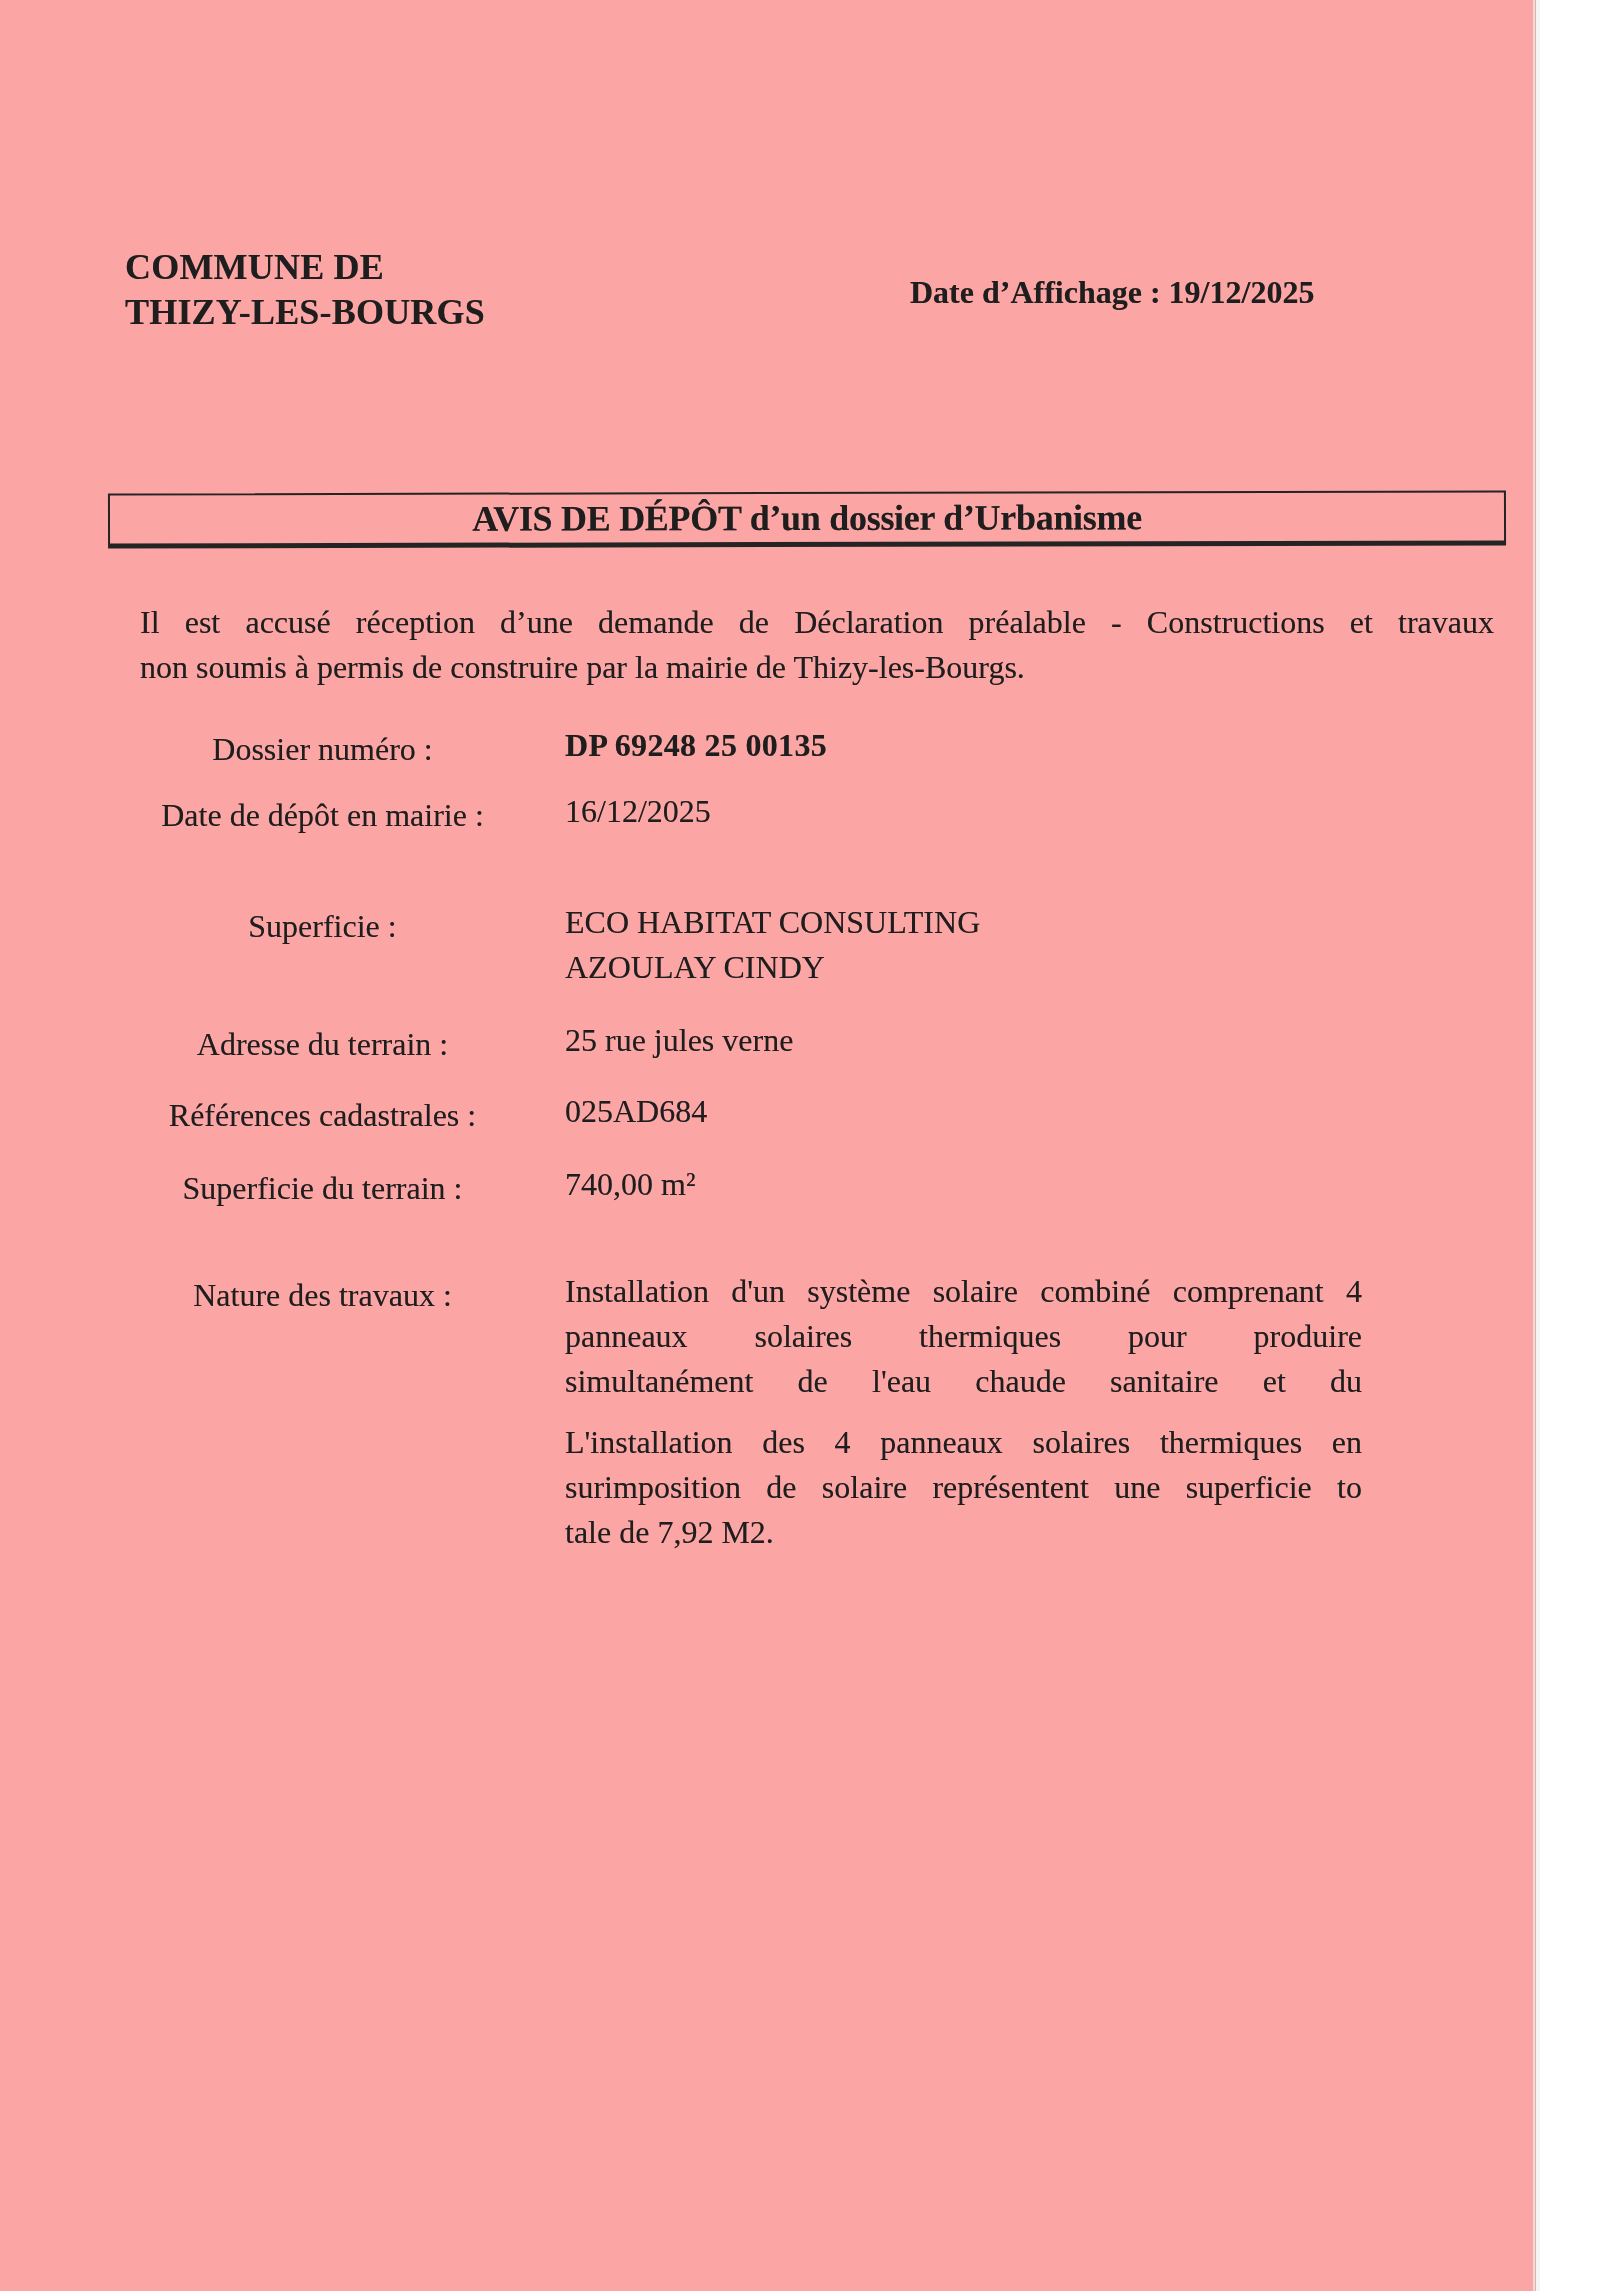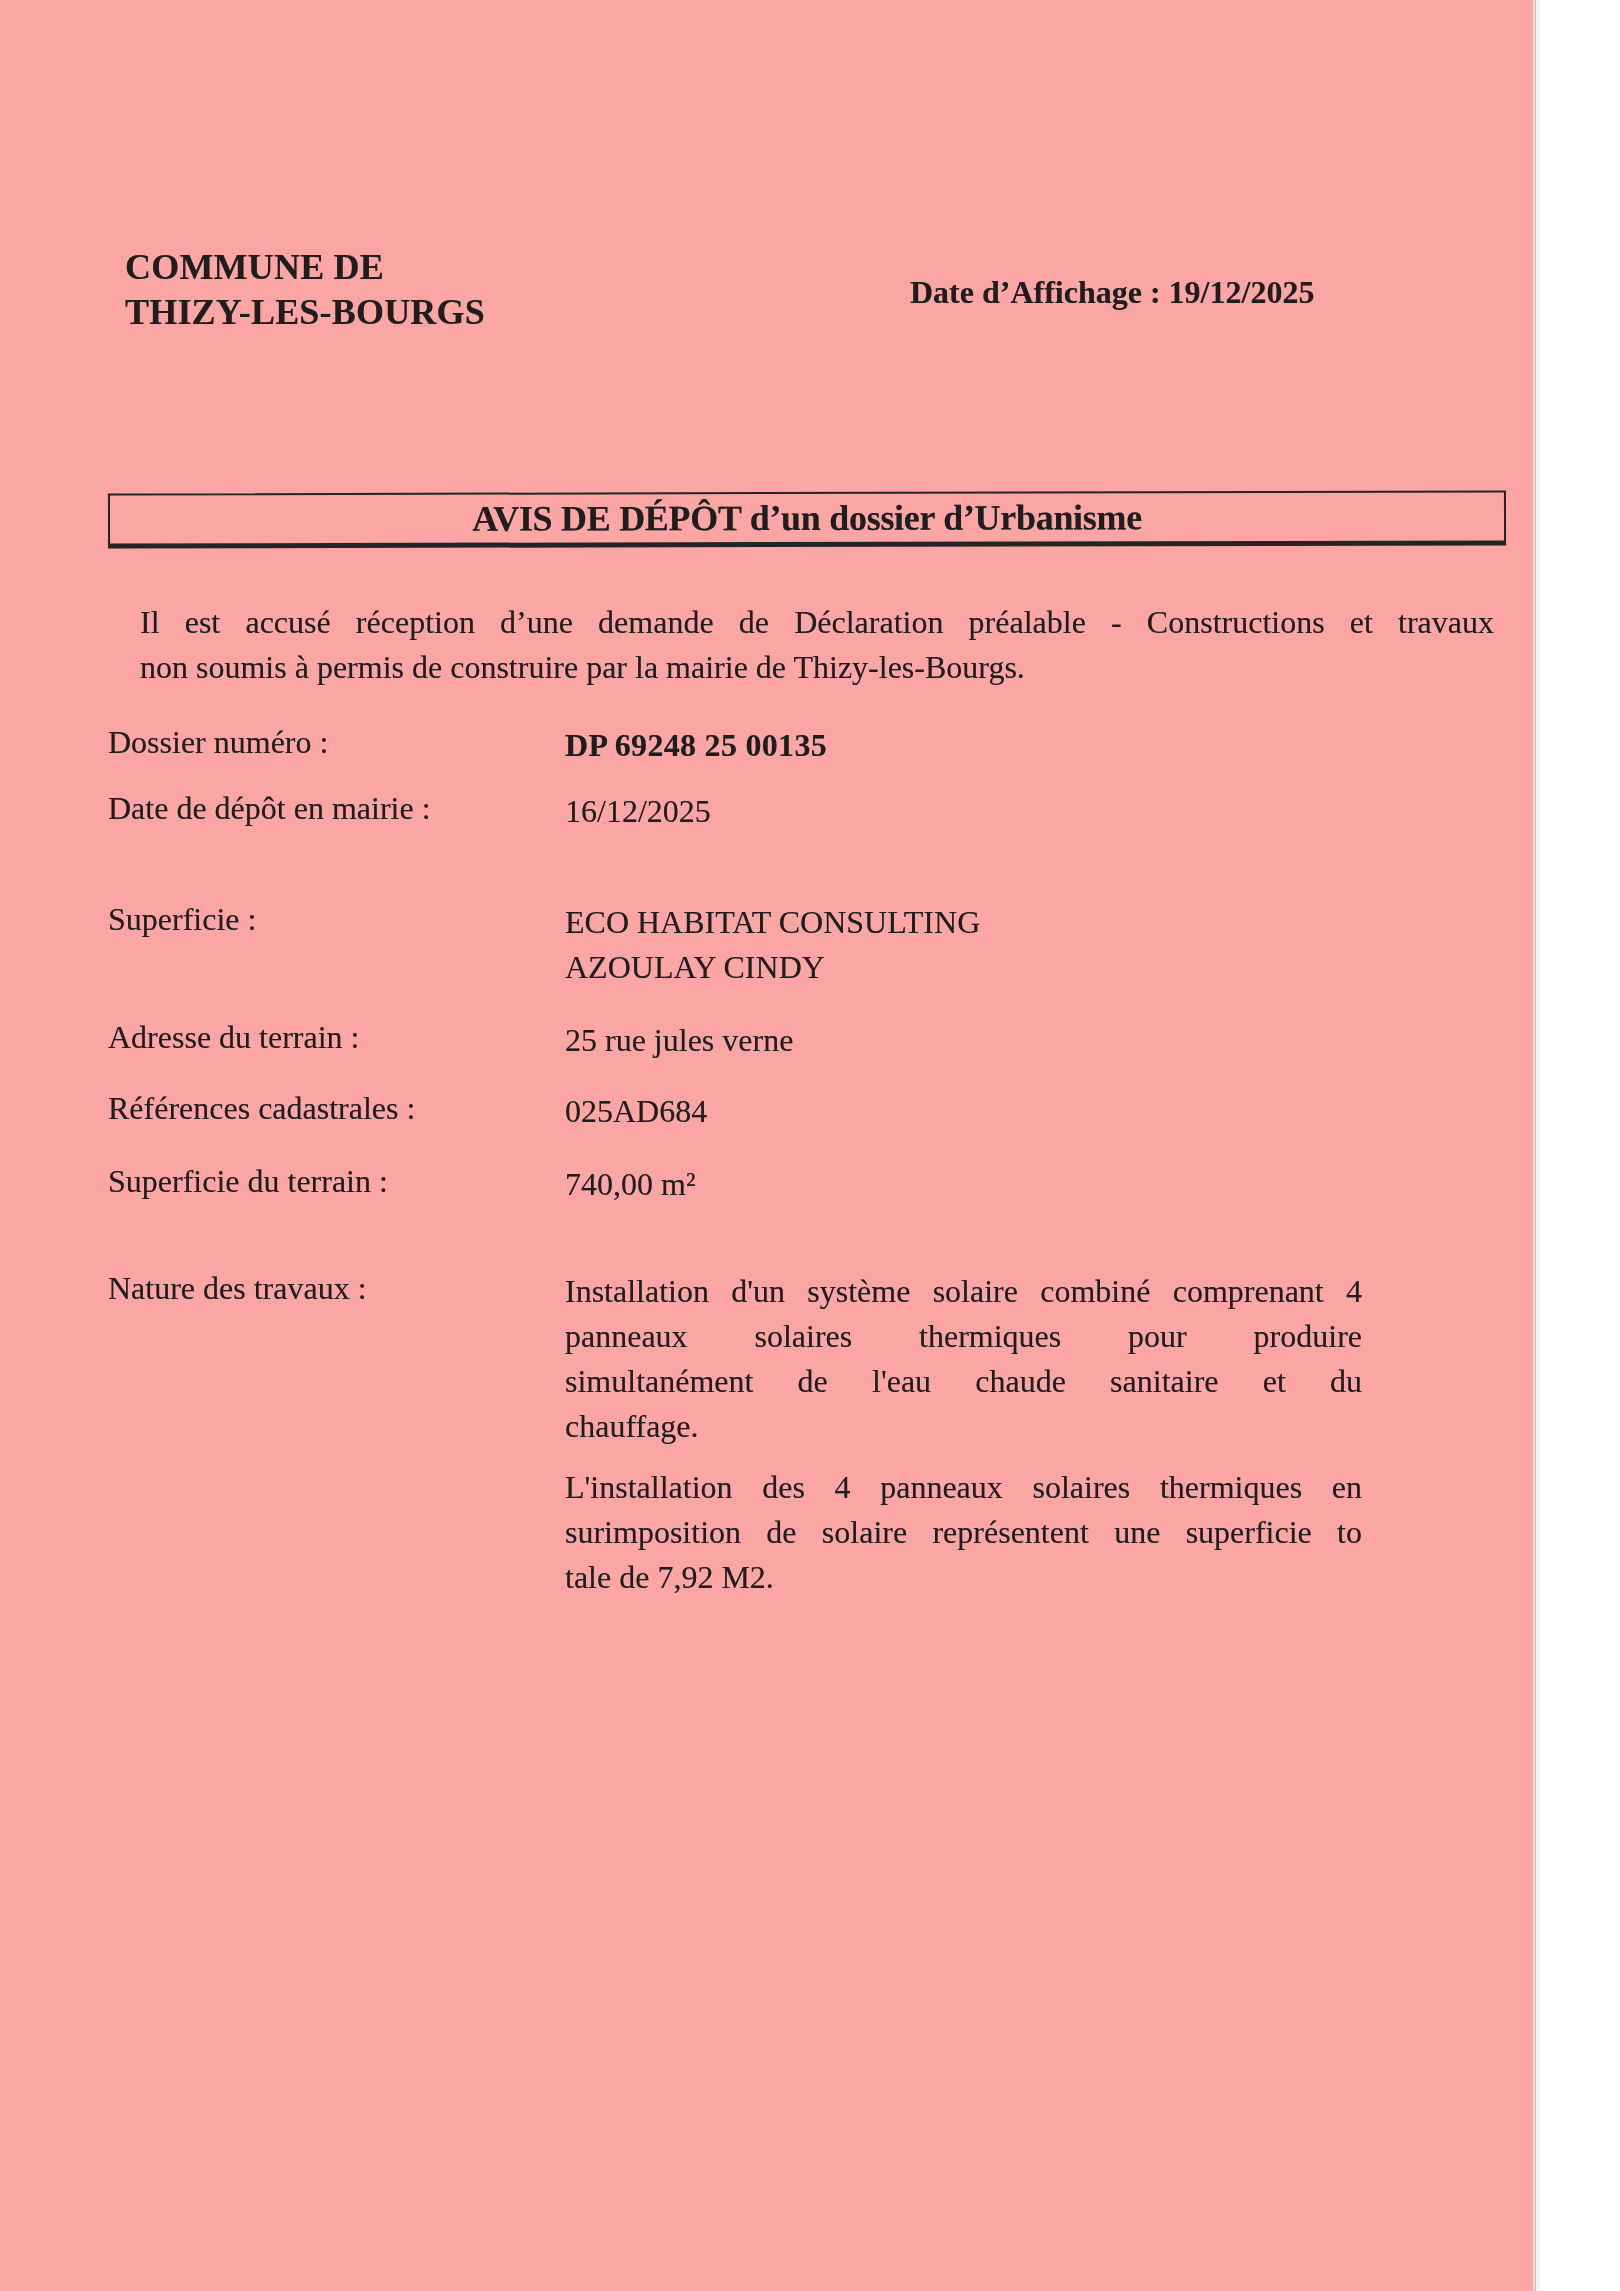--- a/index.html
+++ b/index.html
@@ -72,23 +72,23 @@
   .row {
     position: absolute;
     left: 108px;
     width: 1255px;
     font-size: 32px;
     line-height: 45px;
   }
   .row .lbl {
     position: absolute;
     left: 0;
-    top: 0;
+    top: 7px;
     width: 429px;
-    text-align: left;
+    text-align: center;
     white-space: nowrap;
   }
   .row .val {
     position: absolute;
     left: 457px;
     top: 3px;
     width: 797px;
   }
   .val.bold { font-weight: bold; letter-spacing: 0.3px; }
   .para { width: 797px; }
@@ -165,21 +165,20 @@
     <div class="val">740,00 m²</div>
   </div>
 
   <div class="row" style="top:1266px">
     <div class="lbl">Nature des travaux :</div>
     <div class="val">
       <div class="para">
         <div class="jl">Installation d'un système solaire combiné comprenant 4</div>
         <div class="jl">panneaux solaires thermiques pour produire</div>
         <div class="jl">simultanément de l'eau chaude sanitaire et du</div>
-        <div>chauffage.</div>
       </div>
       <div class="para">
         <div class="jl">L'installation des 4 panneaux solaires thermiques en</div>
         <div class="jl">surimposition de solaire représentent une superficie to</div>
         <div>tale de 7,92 M2.</div>
       </div>
     </div>
   </div>
 
 </div>

